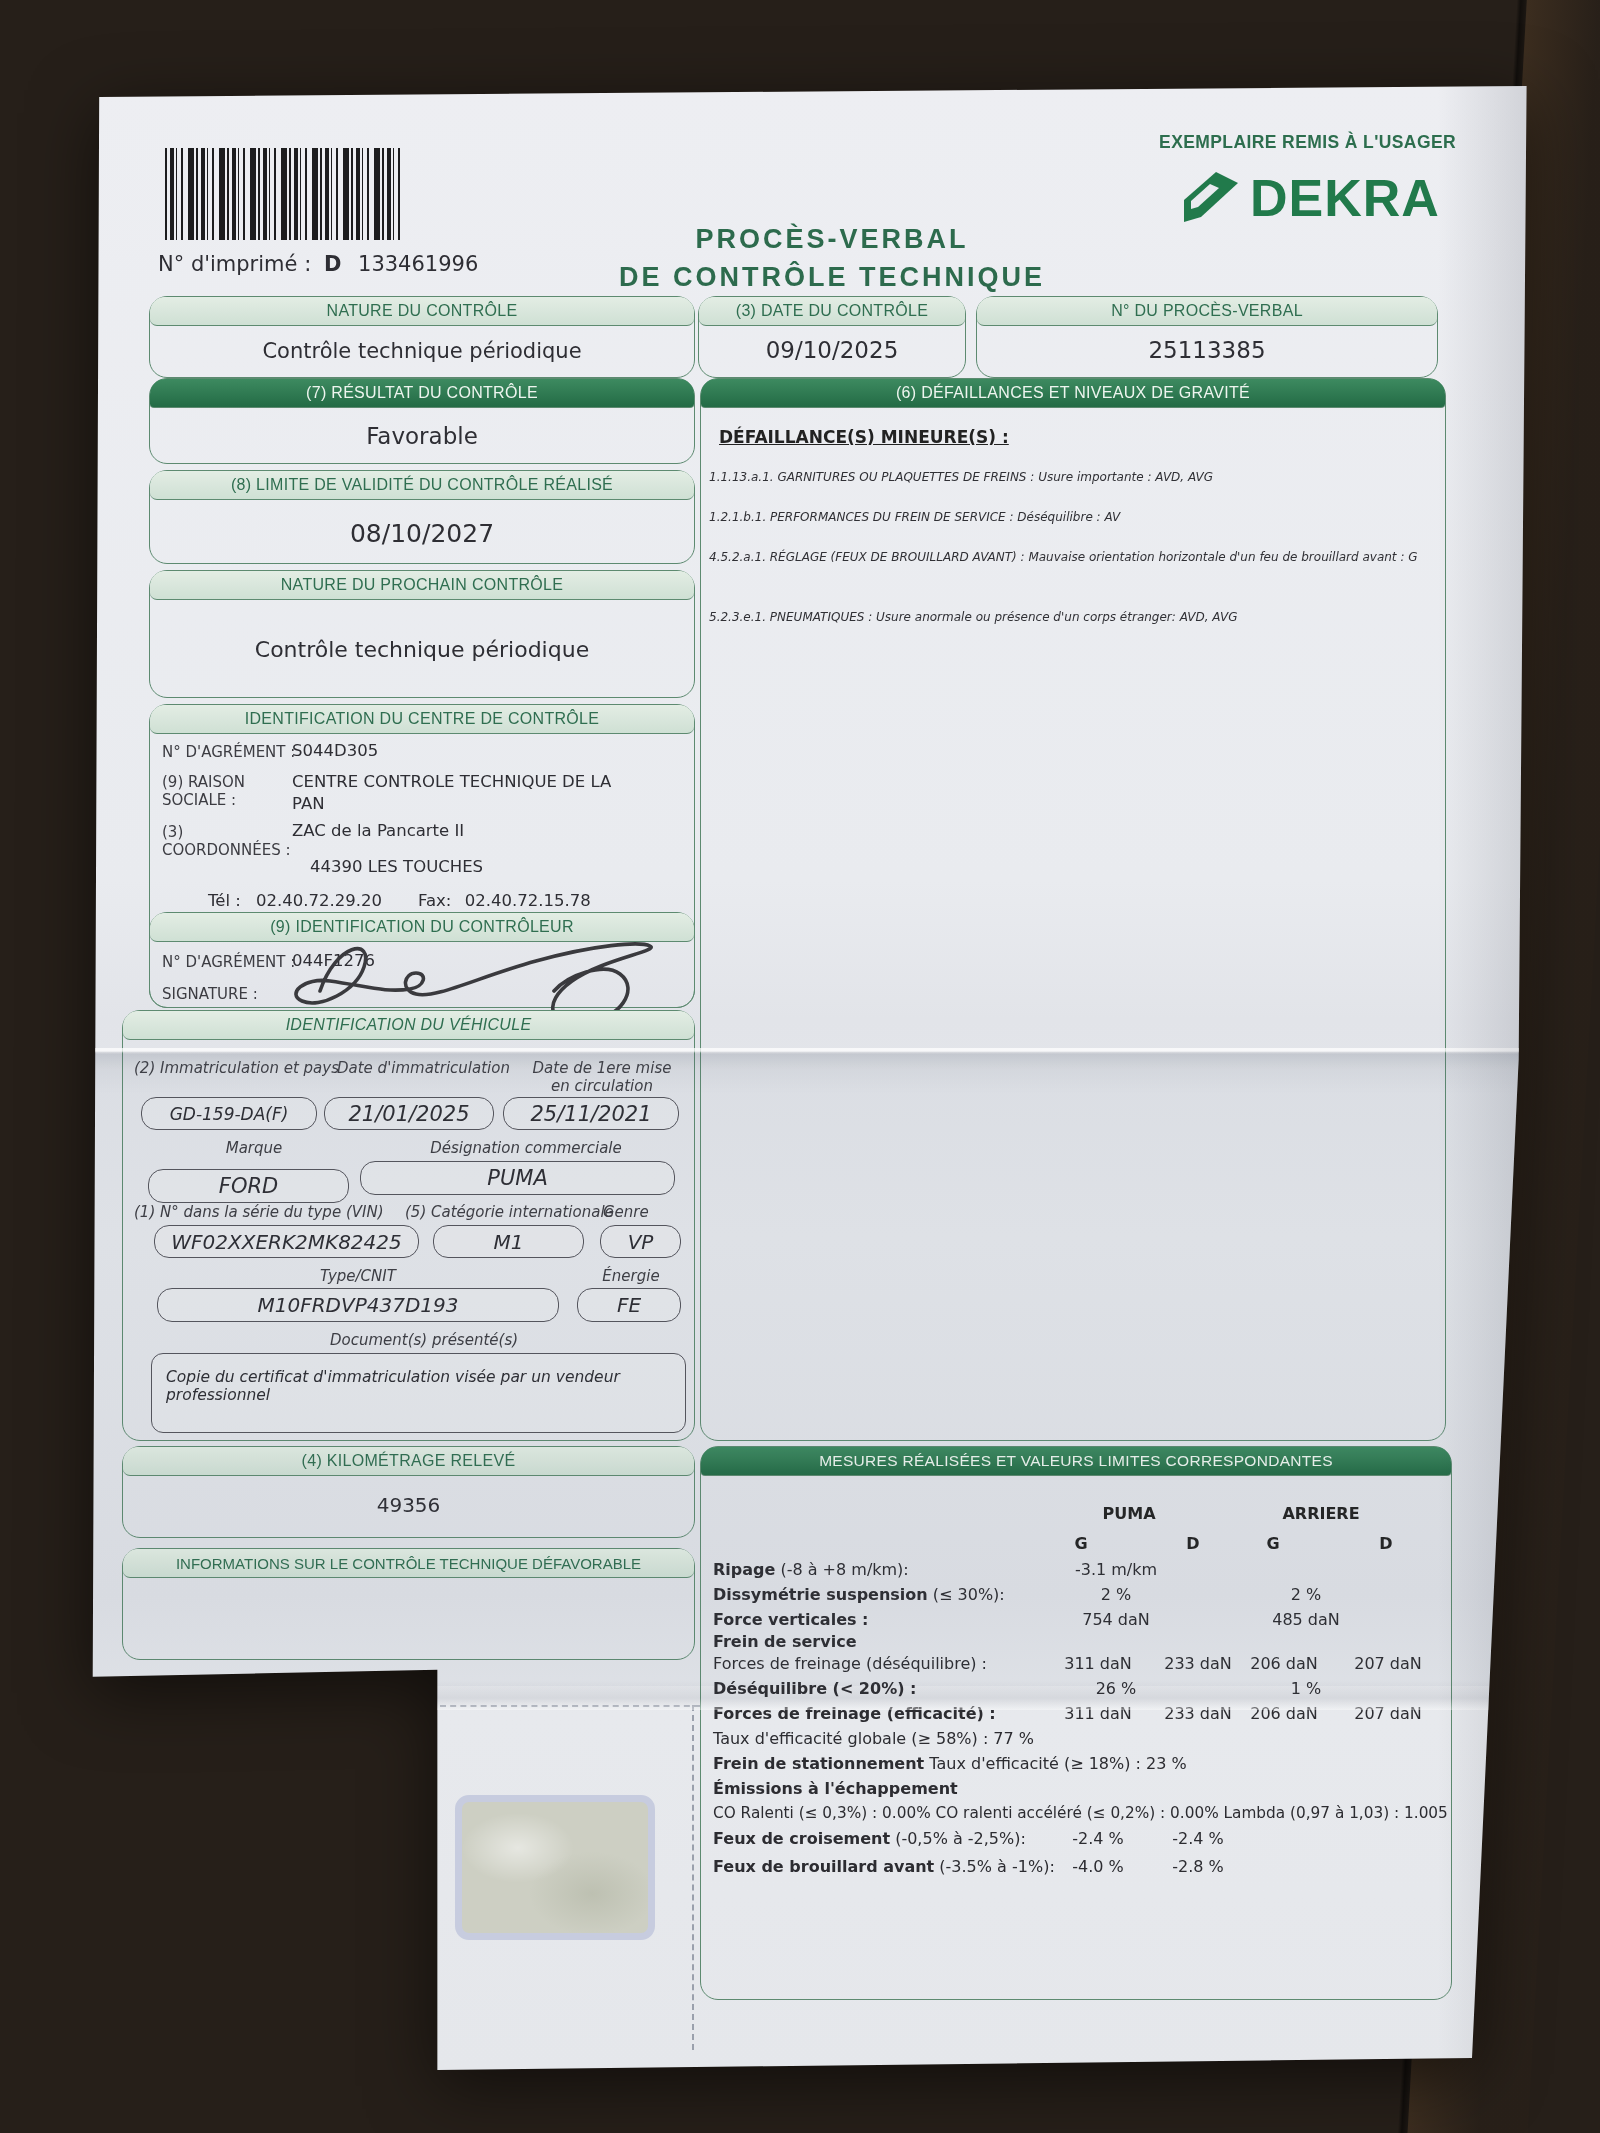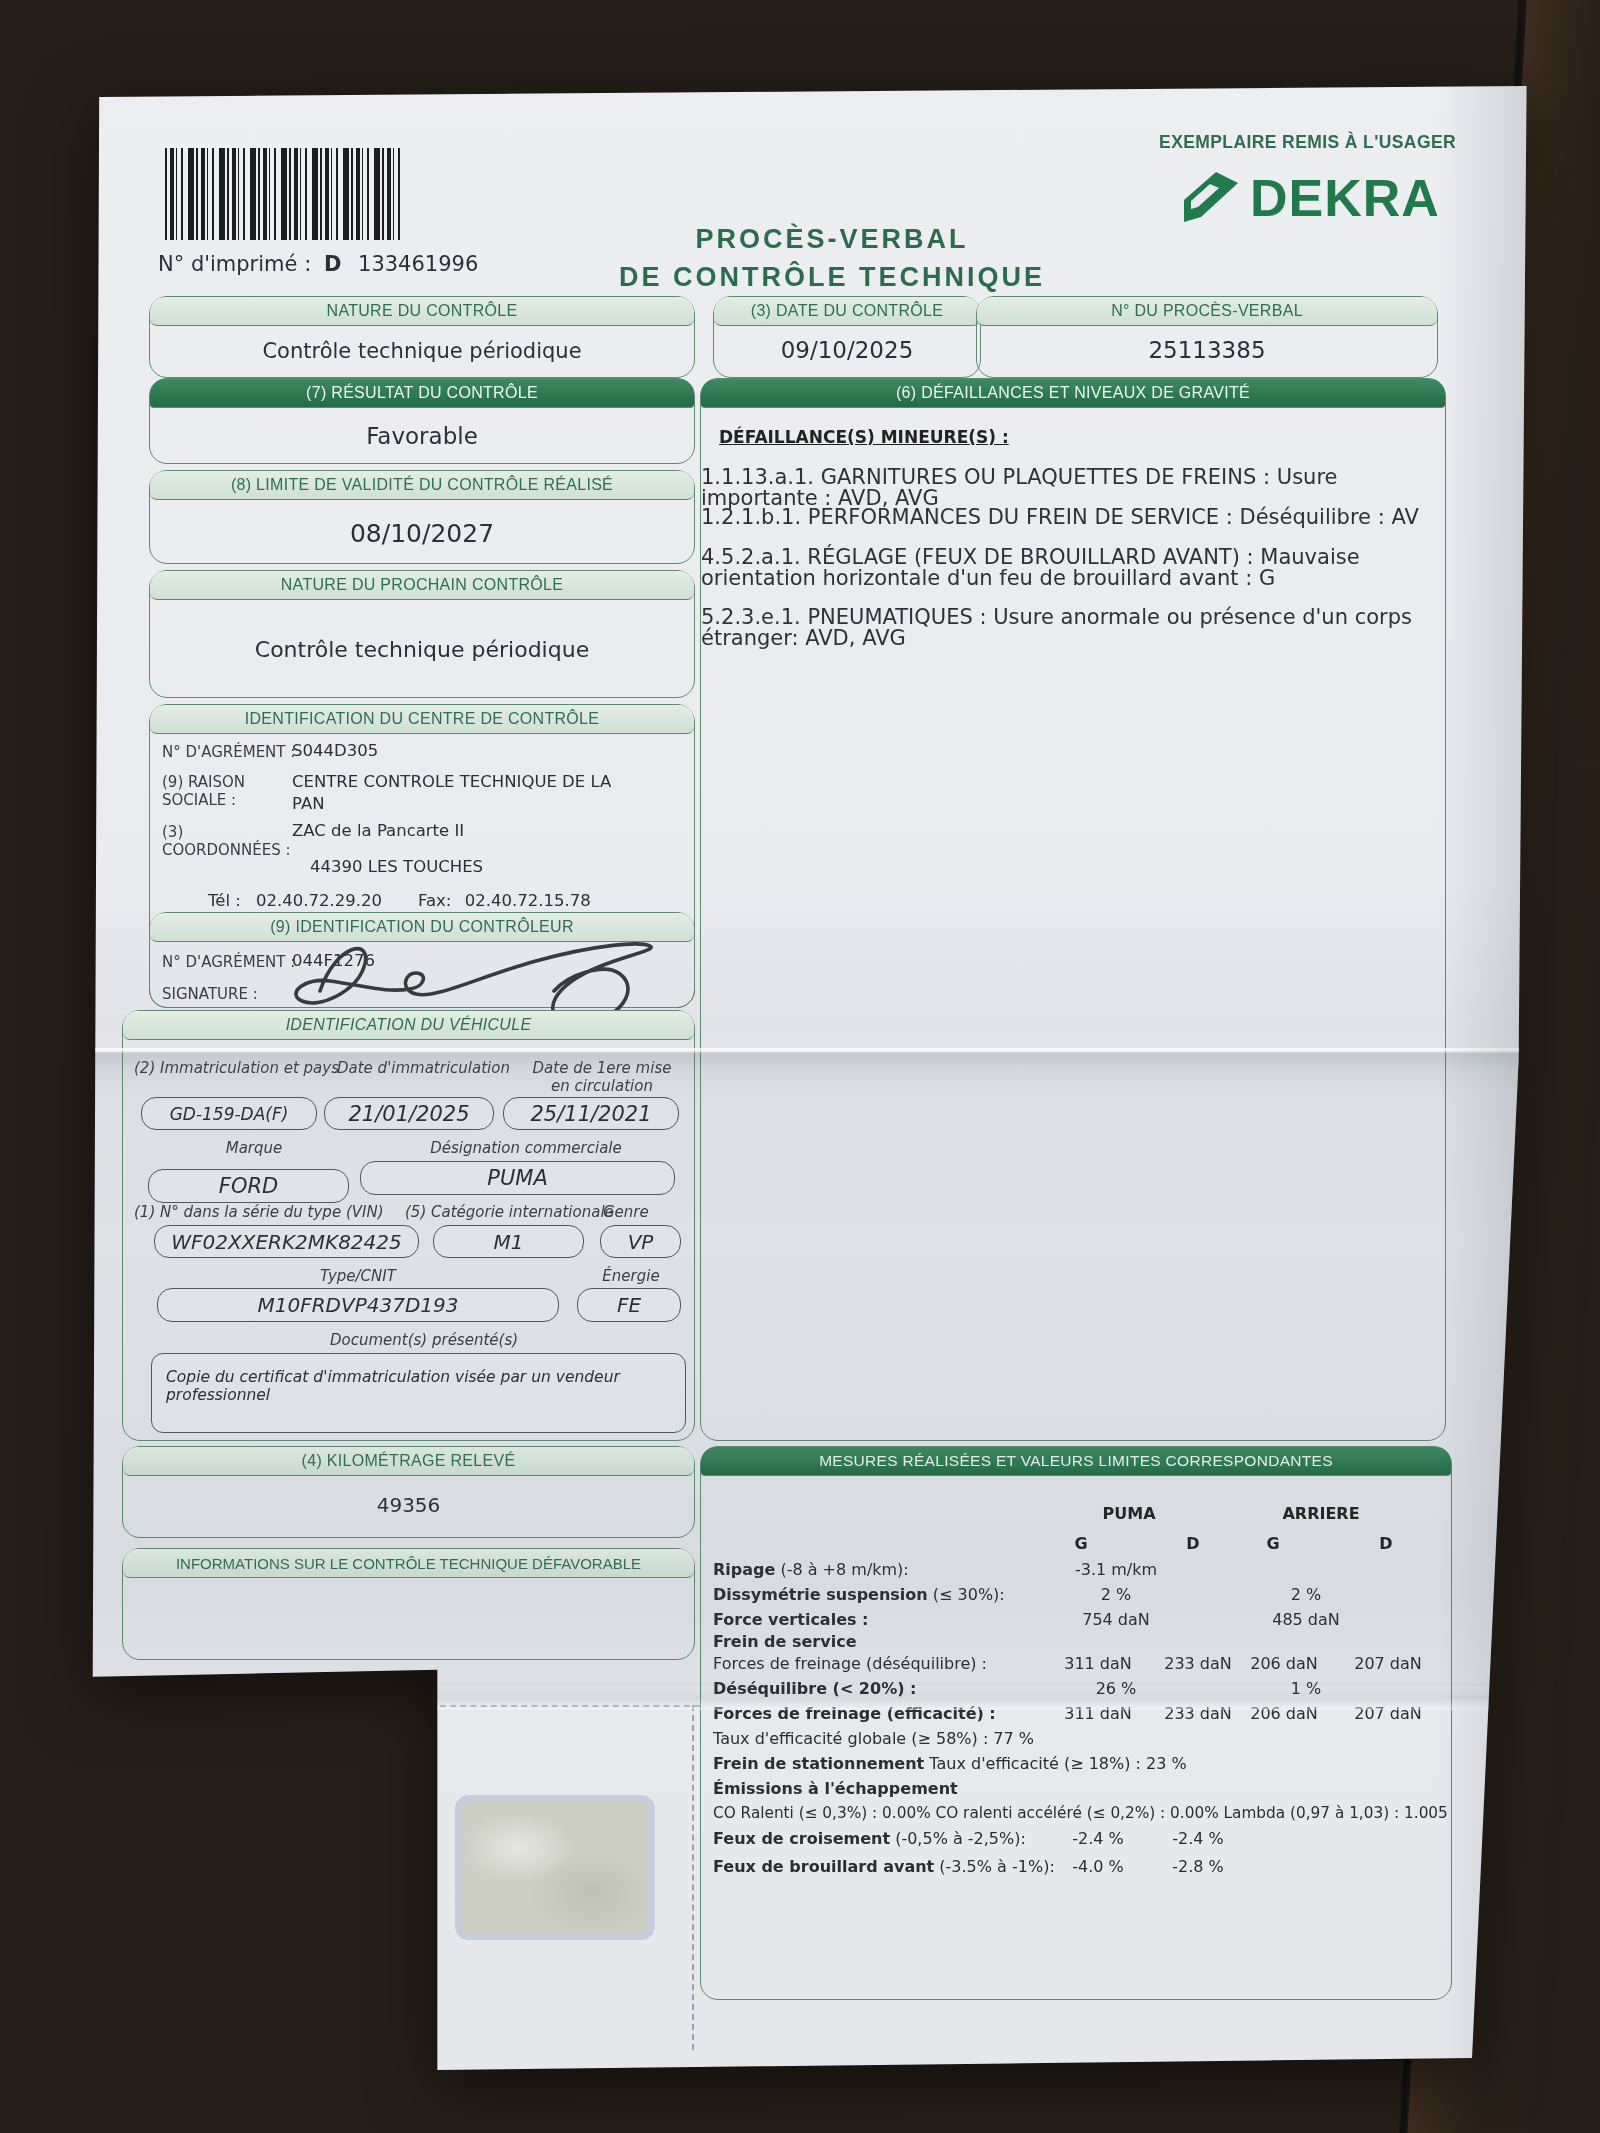--- a/index.html
+++ b/index.html
@@ -57,21 +57,21 @@
   .barcode{position:absolute;left:73px;top:62px;width:235px;height:92px;
     background:repeating-linear-gradient(90deg,#1d1d1f 0 2px,transparent 2px 5px,#1d1d1f 5px 9px,transparent 9px 11px,#1d1d1f 11px 12px,transparent 12px 16px,#1d1d1f 16px 18px,transparent 18px 23px,#1d1d1f 23px 29px,transparent 29px 31px);}
   .printline{position:absolute;left:66px;top:166px;font-size:21px;color:#2e2e34;}
   .exemplaire{position:absolute;right:72px;top:46px;font-family:"Liberation Sans",sans-serif;
     font-weight:bold;font-size:17.5px;color:#2d6e4e;letter-spacing:.4px;}
   .dekra{position:absolute;left:1086px;top:82px;display:flex;align-items:center;gap:10px;}
   .dekra-text{font-family:"Liberation Sans",sans-serif;font-weight:bold;font-size:52px;color:#217a4b;letter-spacing:1px;}
 
   
   .def-sub{position:absolute;left:18px;top:48px;font-weight:bold;text-decoration:underline;font-size:17px;color:#222;}
-  .def-item{position:absolute;left:0;right:14px;font-size:21px;line-height:20.5px;color:#303035;}
+  .def-item{position:absolute;left:8px;right:14px;font-size:12px;line-height:20.5px;color:#303035;font-style:italic;}
 
   .mes-col{position:absolute;text-align:center;font-weight:bold;font-size:16px;color:#222;}
   .mrow{position:absolute;left:0;width:100%;height:22px;font-size:16px;color:#2c2c31;}
   .mrow .rl{position:absolute;left:12px;white-space:nowrap;}
   .mrow .b{font-weight:bold;}
   .mrow span.cell{position:absolute;text-align:center;white-space:nowrap;}
   .vg{left:352px;width:90px;} .vd{left:452px;width:90px;}
   .rg{left:538px;width:90px;} .rd{left:642px;width:90px;}
   .va{left:345px;width:140px;} .ra{left:535px;width:140px;}
 
@@ -115,21 +115,21 @@
         <polygon points="6,52 6,30 38,2 60,13 23,47" fill="#217a4b"></polygon>
         <polygon points="13,39 13,31 32,14 41,18 20,37" fill="#e9ebef"></polygon>
       </svg>
       <span class="dekra-text">DEKRA</span>
     </div>
 
     <div class="sec" style="left:57px;top:210px;width:546px;height:82px;">
       <div class="sec-head">NATURE DU CONTRÔLE</div>
       <div class="val-center" style="top:42px;font-size:21px;">Contrôle technique périodique</div>
     </div>
-    <div class="sec" style="left:606px;top:210px;width:268px;height:82px;margin-left:15px;">
+    <div class="sec" style="left:606px;top:210px;width:268px;height:82px;">
       <div class="sec-head">(3) DATE DU CONTRÔLE</div>
       <div class="val-center" style="top:40px;font-size:23px;">09/10/2025</div>
     </div>
     <div class="sec" style="left:884px;top:210px;width:462px;height:82px;">
       <div class="sec-head">N° DU PROCÈS-VERBAL</div>
       <div class="val-center" style="top:40px;font-size:23px;">25113385</div>
     </div>
 
     <div class="sec" style="left:57px;top:292px;width:546px;height:86px;">
       <div class="sec-head dark">(7) RÉSULTAT DU CONTRÔLE</div>

